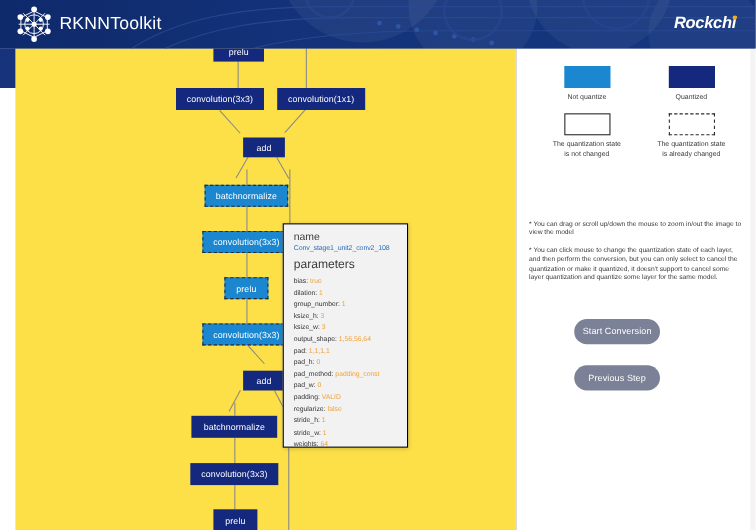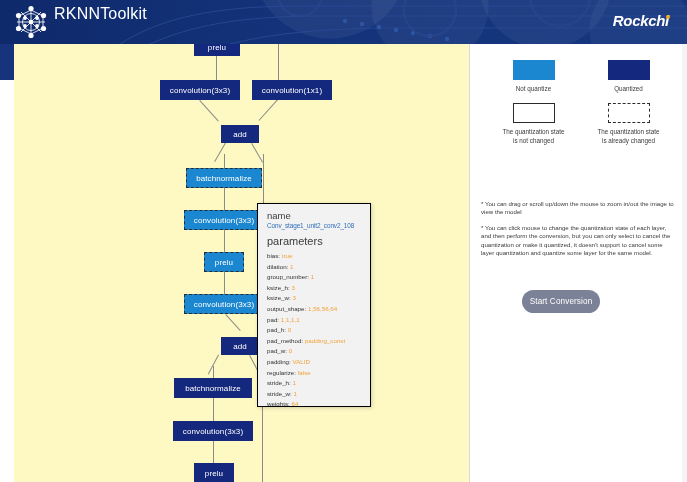--- a/index.html
+++ b/index.html
@@ -18,42 +18,42 @@
     background-image:
       radial-gradient(circle at 330px -40px, rgba(255,255,255,.055) 0 78px, transparent 79px),
       radial-gradient(circle at 430px 6px, rgba(255,255,255,.05) 0 58px, transparent 59px),
       radial-gradient(circle at 545px -18px, rgba(255,255,255,.05) 0 66px, transparent 67px),
       radial-gradient(circle at 640px 30px, rgba(255,255,255,.045) 0 50px, transparent 51px),
       linear-gradient(90deg, #0f2a6b 0%, #133279 40%, #15367f 100%);
     overflow: hidden;
     z-index: 20;
   }
   .hdr-deco { position: absolute; inset: 0; pointer-events: none; }
-  .brand { position: absolute; left: 14px; top: 5px; display: flex; gap: 6px; }
+  .brand { position: absolute; left: 14px; top: 5px; display: flex; align-items: center; gap: 6px; }
   .brand-title { color: #ffffff; font-size: 16px; letter-spacing: .2px; }
   .rockchip {
     position: absolute; right: 14px; top: 12px;
     color: #ffffff; font-size: 15px; font-weight: bold; font-style: italic;
     letter-spacing: -.3px;
   }
   .rock-dot {
     display: inline-block; width: 4px; height: 4px; border-radius: 50%;
     background: #f7a81b; position: relative; top: -7px; left: -3px;
   }
 
   
   .left-band {
     position: absolute; left: 0; top: 44px; width: 14px; height: 36px;
     background: #16337c; z-index: 19;
   }
 
   
   .canvas {
     position: absolute; left: 14px; top: 44px; width: 455px; height: 438px;
-    background: #fef9c3; overflow: hidden;
+    background: #fde047; overflow: hidden;
   }
   .node {
     position: absolute;
     display: flex; align-items: center; justify-content: center;
     color: #ffffff; font-size: 8px; white-space: nowrap;
     letter-spacing: .1px;
   }
   .node.quant   { background: #14287e; }
   .node.notq    { background: #1a87d0; }
   .node.changed { border: 1.4px dashed #2b2b2b; }
@@ -272,17 +272,18 @@
         <div class="sw dashed"></div>
         <div class="lg-lbl" style="white-space:pre-line;">The quantization state
 is already changed</div>
       </div>
     </div>
 
     <div class="note note1">* You can drag or scroll up/down the mouse to zoom in/out the image to view the model</div>
     <div class="note note2">* You can click mouse to change the quantization state of each layer, and then perform the conversion, but you can only select to cancel the quantization or make it quantized, it doesn't support to cancel some layer quantization and quantize some layer for the same model.</div>
 
     <button class="btn btn1">Start Conversion</button>
+    <button class="btn btn2">Previous Step</button>
 
   </div>
 
   <div class="rscroll"></div>
 </div>
 
 </body></html>

